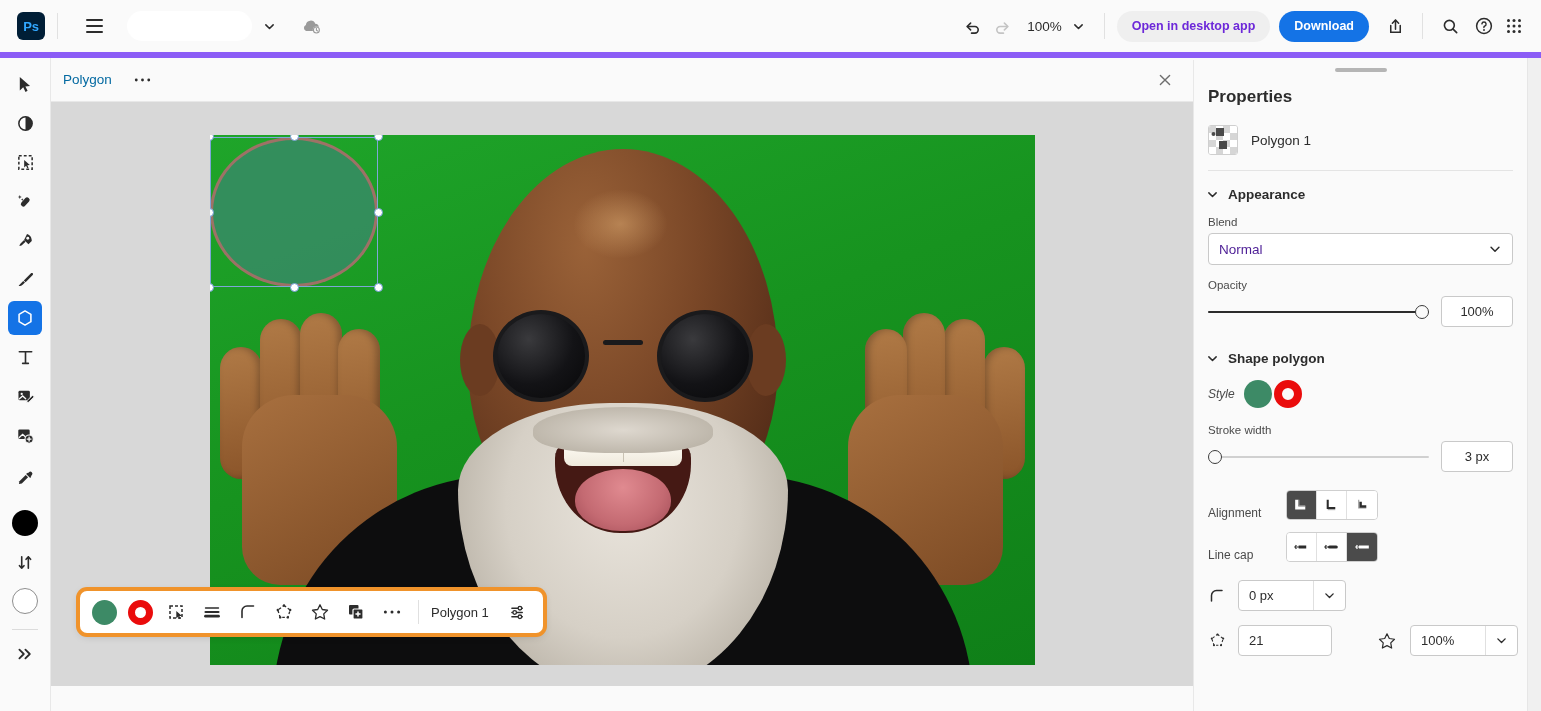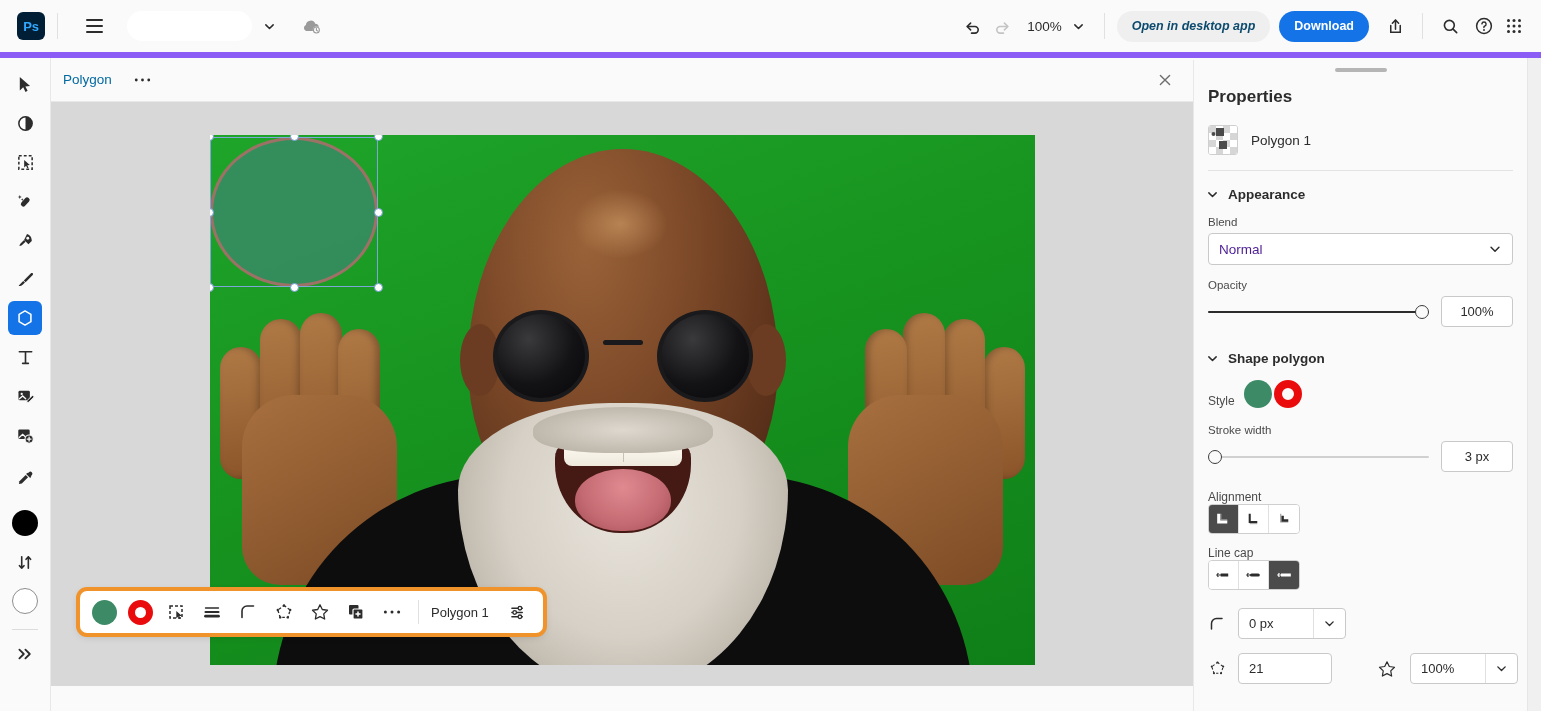--- a/index.html
+++ b/index.html
@@ -44,21 +44,21 @@
     width: 30px; height: 30px; display: flex; align-items: center;
     justify-content: center; cursor: pointer; border-radius: 4px;
   }
   .zoom-group { display: flex; align-items: center; cursor: pointer; margin-left: 10px; }
   .zoom-label { font-size: 13.5px; color: #2c2c2c; }
   .pill-btn {
     height: 31px; border-radius: 16px; padding: 0 15px; display: flex;
     align-items: center; font-size: 12.5px; font-weight: bold; cursor: pointer;
     border: none; white-space: nowrap;
   }
-  .pill-secondary { background: #efefef; color: #0c4a6e; font-style: italic; }
+  .pill-secondary { background: #efefef; color: #6d28d9; }
   .pill-primary { background: #1473e6; color: #fff; margin-left: 9px; }
 
   
   .left-rail {
     position: absolute; left: 0; top: 58px; width: 51px; height: 653px;
     background: #fafafa; border-right: 1px solid #e8e8e8;
     display: flex; flex-direction: column; align-items: center; padding-top: 9px;
   }
   .tool {
     width: 34px; height: 34px; margin-bottom: 5px; border-radius: 6px;
@@ -234,26 +234,26 @@
   .knob {
     position: absolute; width: 14px; height: 14px; border-radius: 50%;
     background: #fafafa; border: 1.6px solid #3c3c3c; cursor: grab;
   }
   .num-box {
     width: 72px; height: 31px; background: #ffffff; border: 1px solid #c9c9c9;
     border-radius: 4px; display: flex; align-items: center; justify-content: center;
     font-size: 13px; color: #2c2c2c; cursor: text;
   }
 
-  .style-row { display: flex; align-items: flex-end; margin: 14px 0 0 14px; gap: 2px; }
+  .style-row { display: flex; align-items: center; margin: 14px 0 0 14px; gap: 2px; font-style: italic; }
   .style-row .lbl { font-size: 12px; color: #4a4a4a; width: 34px; }
   .style-fill { width: 28px; height: 28px; border-radius: 50%; background: #3d8a66; cursor: pointer; }
   .style-stroke { width: 28px; height: 28px; border-radius: 50%; border: 8px solid #ea0c0c; background: #fafafa; cursor: pointer; }
 
-  .seg-row { display: flex; align-items: flex-start; margin: 12px 0 0 14px; flex-direction: column; }
+  .seg-row { display: flex; align-items: flex-end; margin: 12px 0 0 14px; }
   .seg-row .lbl { font-size: 12px; color: #4a4a4a; width: 78px; }
   .seg { display: flex; border: 1px solid #cfcfcf; border-radius: 4px; overflow: hidden; }
   .seg .opt {
     width: 30px; height: 28px; background: #ffffff; display: flex;
     align-items: center; justify-content: center; cursor: pointer;
     border-right: 1px solid #e0e0e0;
   }
   .seg .opt:last-child { border-right: none; }
   .seg .opt.on { background: #4b4b4b; }
 

